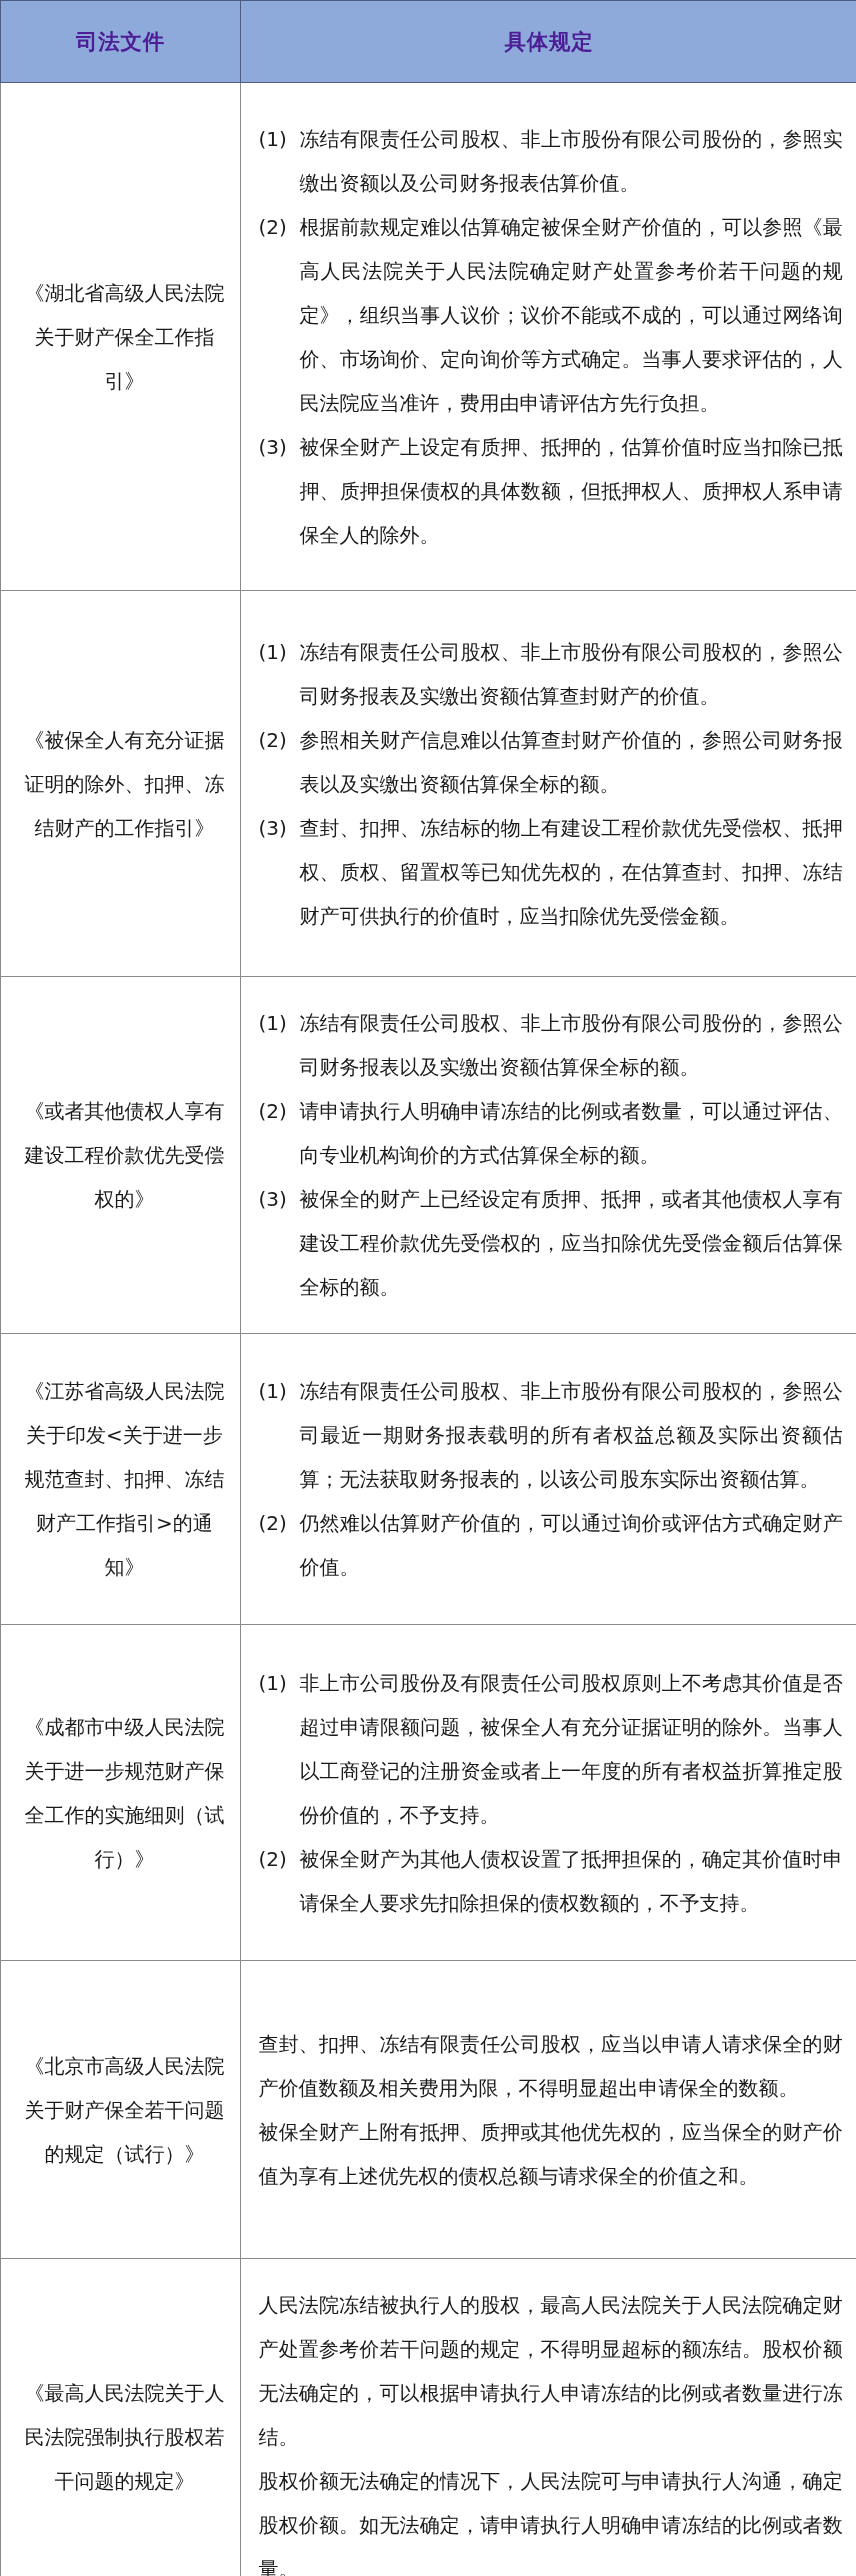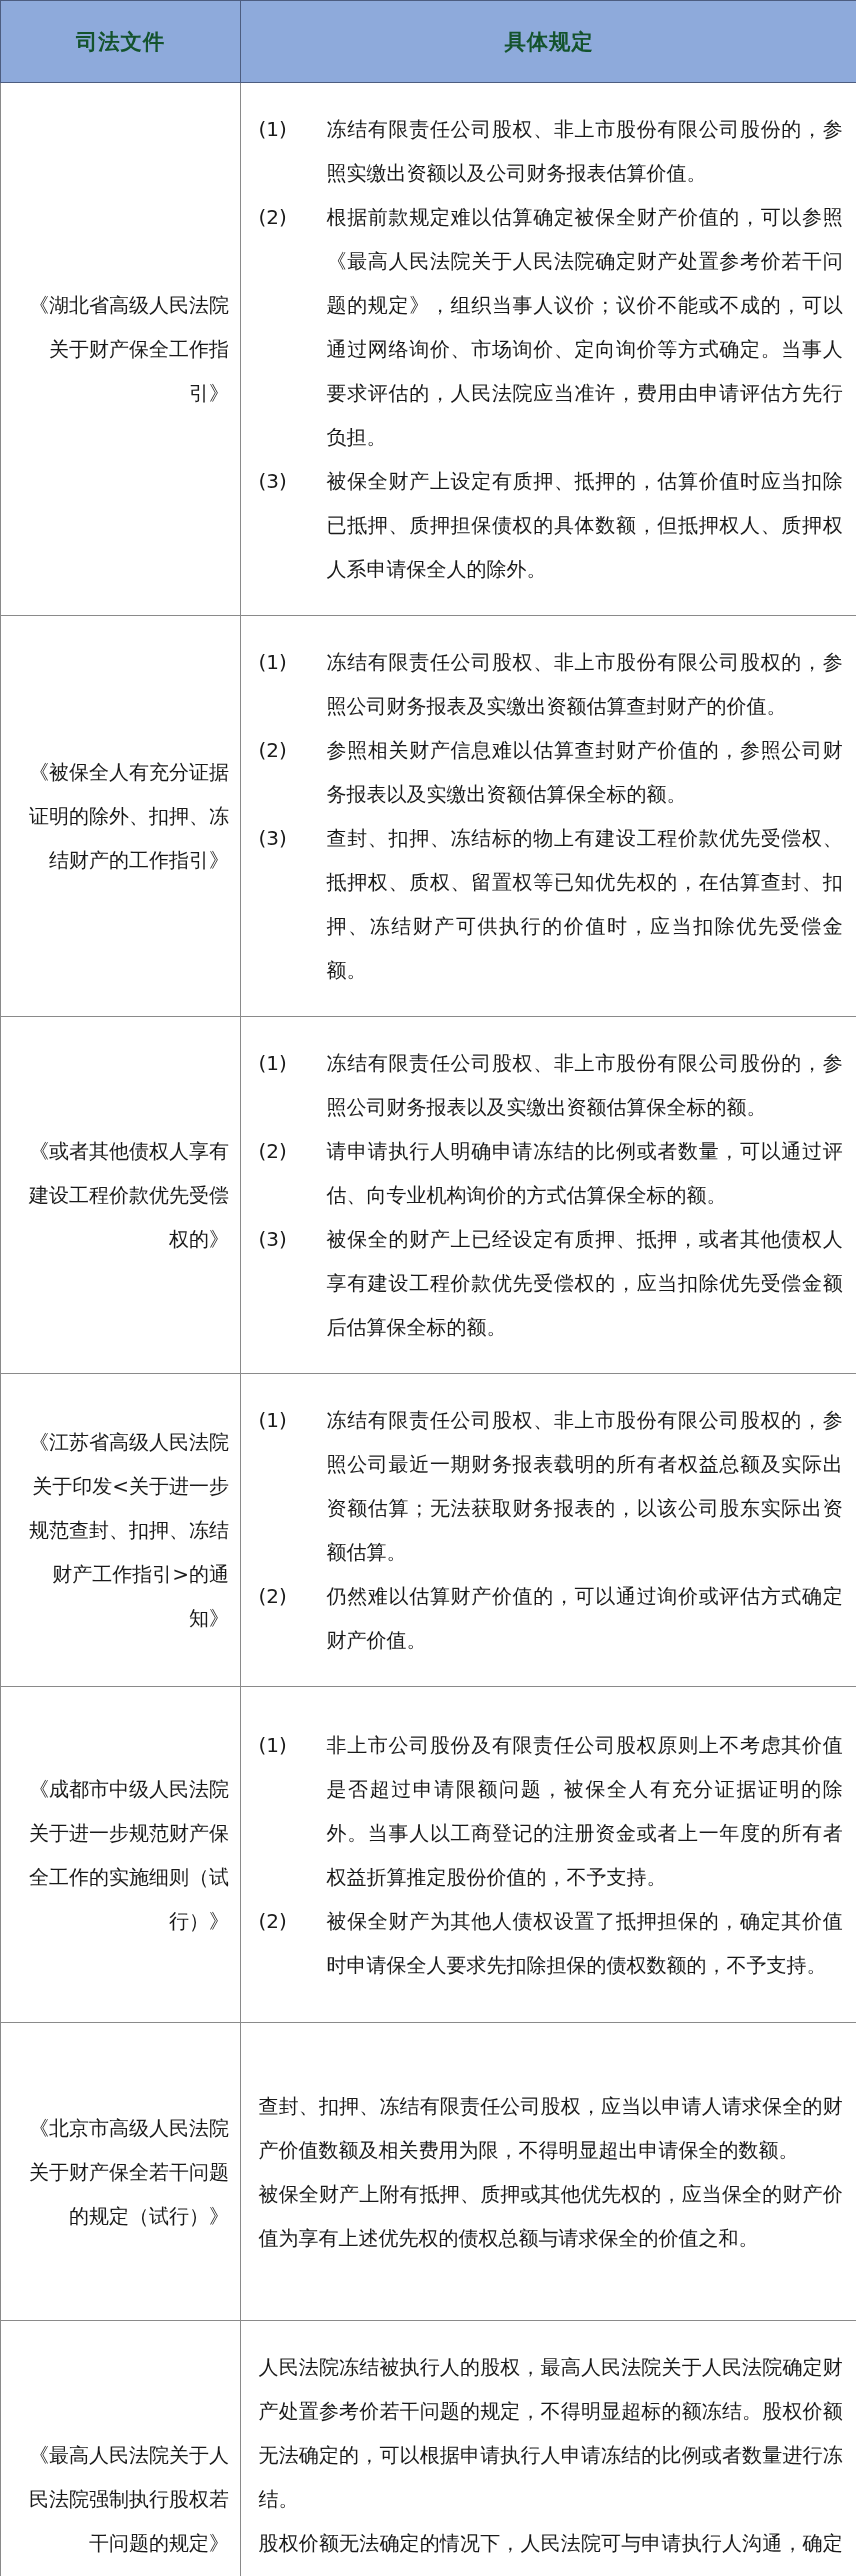--- a/index.html
+++ b/index.html
@@ -1,30 +1,30 @@
 <!DOCTYPE html>
 <html style="font-size:12.7px"><head>
   <meta charset="utf-8">
   <style>
     html, body { margin: 0; padding: 0; background: #ffffff; }
     body { width: 857px; font-family: "DejaVu Sans", "Liberation Sans", sans-serif; color: #1a1a1a; }
     table.rules { width: 857px; border-collapse: collapse; table-layout: fixed; }
     table.rules col.c1 { width: 240px; }
     table.rules col.c2 { width: 617px; }
     th {
-      background: #8eaadb; color: #14532d; font-weight: bold; font-size: 21.4px;
+      background: #8eaadb; color: #4c1d95; font-weight: bold; font-size: 21.4px;
       height: 79px; border: 1.6px solid #4d5d80; text-align: center; vertical-align: middle;
       letter-spacing: 0.8px;
     }
     td { border: 1.6px solid #8a8a8a; vertical-align: middle; font-size: 20px; line-height: 44px; }
-    td.doc { padding: 0 11px 0 19px; text-align: right; text-indent: 0; }
+    td.doc { padding: 0 11px 0 19px; text-align: center; text-indent: 0; }
     td.prov { padding: 24px 14.3px 24px 17.5px; }
     .item { display: flex; }
     .num { flex: 0 0 41px; white-space: nowrap; }
-    .txt { flex: 1; text-align: justify; margin-left: 27px; }
+    .txt { flex: 1; text-align: justify; }
     .para { text-align: justify; }
     tr.r1 { height: 508px; } tr.r2 { height: 386px; } tr.r3 { height: 339px; }
     tr.r4 { height: 291px; } tr.r5 { height: 336px; } tr.r6 { height: 298px; } tr.r7 { height: 340px; }
   </style>
 </head>
 <body>
 
 <table class="rules">
   <colgroup>
       <col class="c1">

